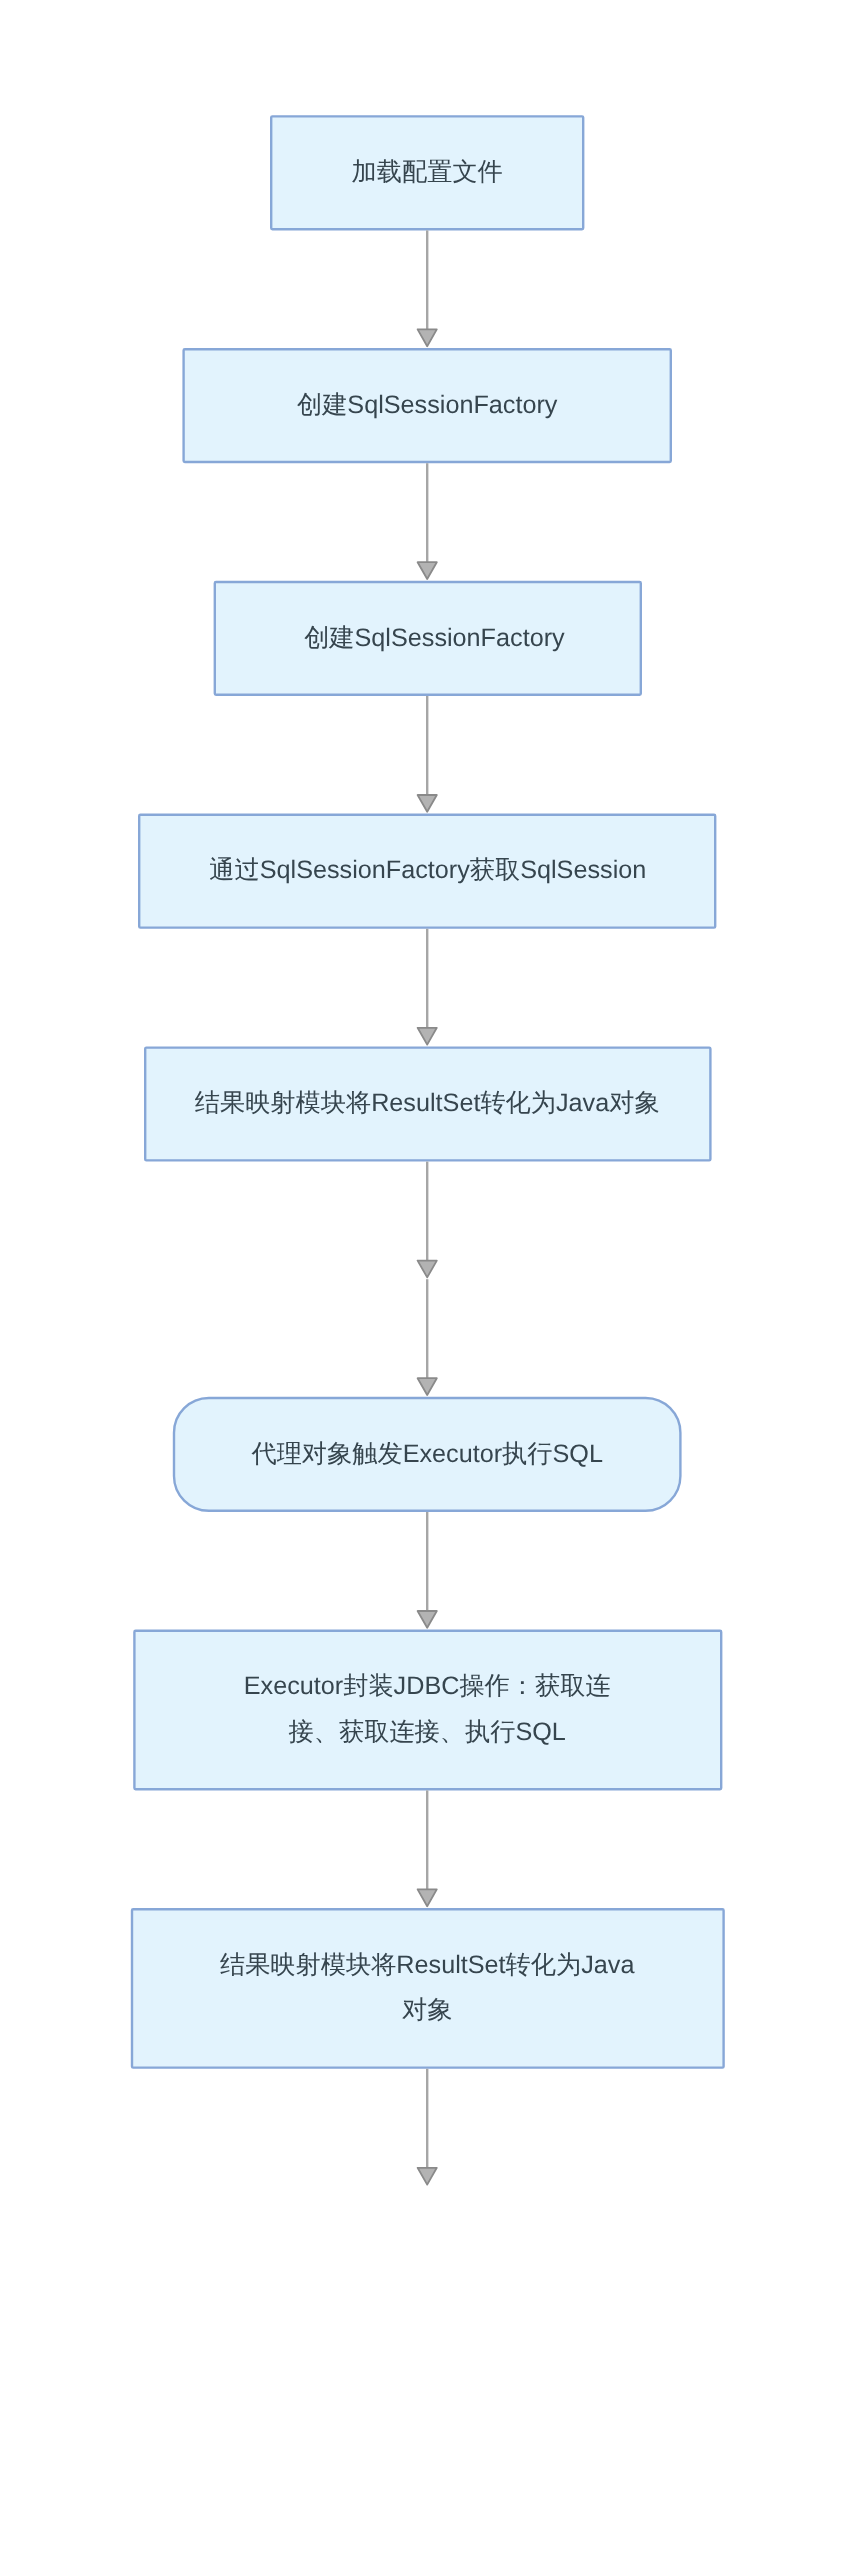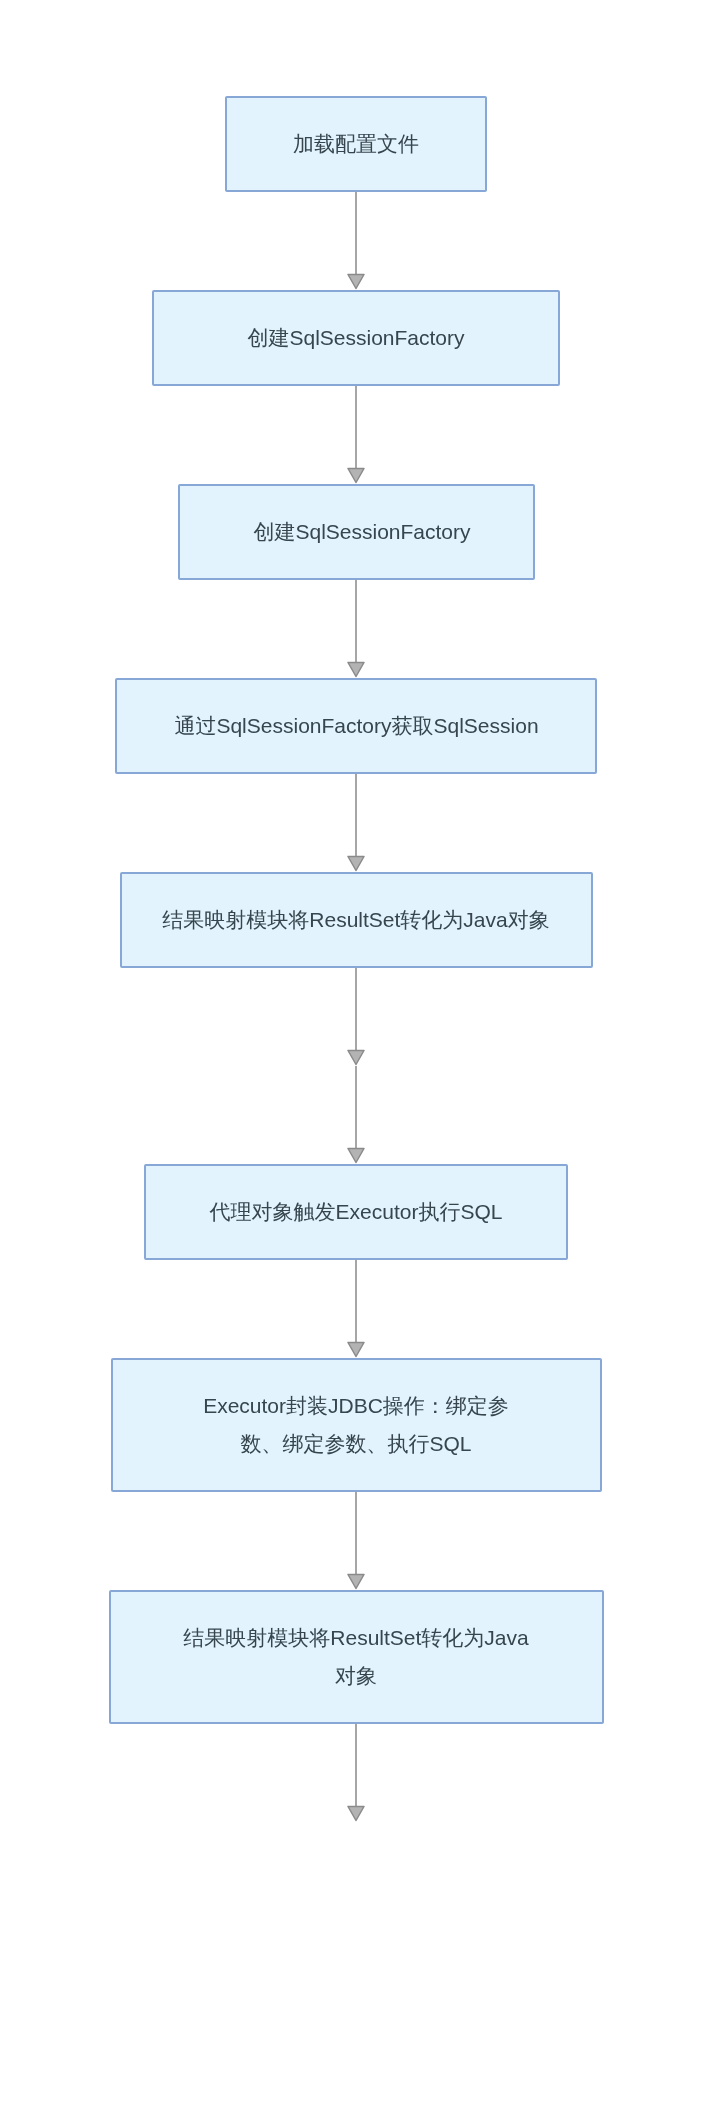--- a/index.html
+++ b/index.html
@@ -116,28 +116,28 @@
         <svg class="conn-head" width="20" height="17" viewBox="0 0 20 17">
           <polygon points="2,1.5 18,1.5 10,15.5"></polygon>
         </svg>
       </div>
       <div class="connector">
         <div class="conn-line"></div>
         <svg class="conn-head" width="20" height="17" viewBox="0 0 20 17">
           <polygon points="2,1.5 18,1.5 10,15.5"></polygon>
         </svg>
       </div>
-      <div class="node" style="width: 424px;">代理对象触发Executor执行SQL</div>
+      <div class="node" style="width: 424px; border-radius: 30px;">代理对象触发Executor执行SQL</div>
       <div class="connector">
         <div class="conn-line"></div>
         <svg class="conn-head" width="20" height="17" viewBox="0 0 20 17">
           <polygon points="2,1.5 18,1.5 10,15.5"></polygon>
         </svg>
       </div>
-      <div class="node tall" style="width: 491px;">Executor封装JDBC操作：绑定参数、绑定参数、执行SQL</div>
+      <div class="node tall" style="width: 491px;">Executor封装JDBC操作：获取连接、获取连接、执行SQL</div>
       <div class="connector">
         <div class="conn-line"></div>
         <svg class="conn-head" width="20" height="17" viewBox="0 0 20 17">
           <polygon points="2,1.5 18,1.5 10,15.5"></polygon>
         </svg>
       </div>
       <div class="node tall" style="width: 495px;">结果映射模块将ResultSet转化为Java对象</div>
       <div class="connector">
         <div class="conn-line"></div>
         <svg class="conn-head" width="20" height="17" viewBox="0 0 20 17">

